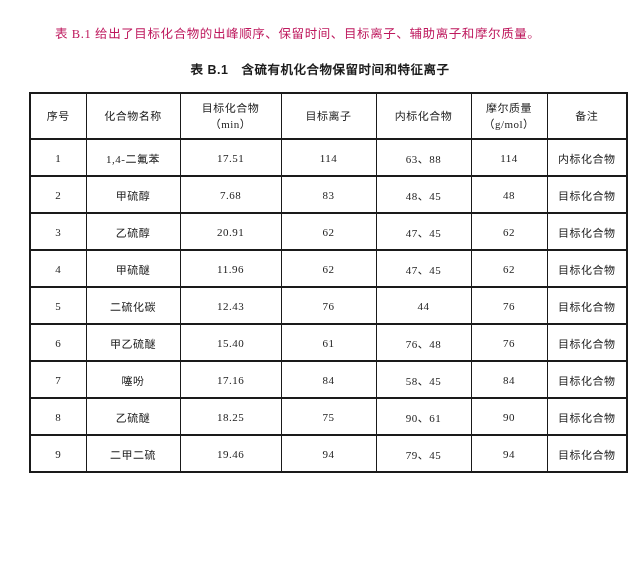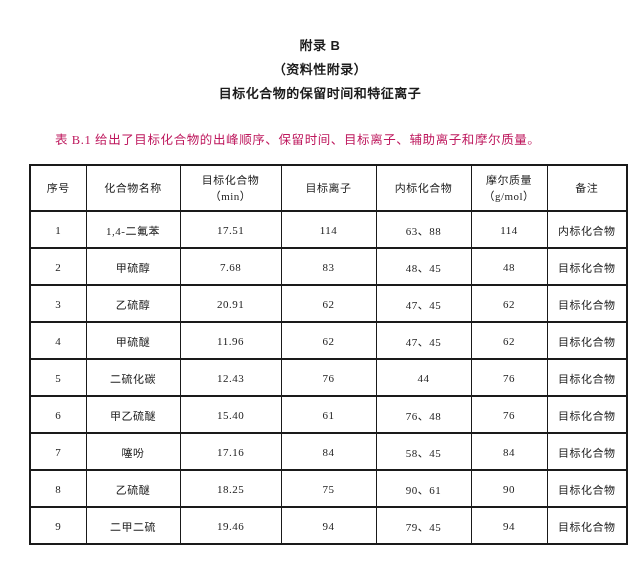--- a/index.html
+++ b/index.html
@@ -80,28 +80,24 @@
     height: 35px;
   }
   .hline2:empty { display: none; }
   .hline1, .hline2 { display: block; }
 </style>
 </head>
 <body>
 
 <div class="page">
 
-  <div class="heading-block">
-    <div class="heading-line">附录 B</div>
-    <div class="heading-line">（资料性附录）</div>
-    <div class="heading-line">目标化合物的保留时间和特征离子</div>
-  </div>
 
   <p class="intro">表 B.1 给出了目标化合物的出峰顺序、保留时间、目标离子、辅助离子和摩尔质量。</p>
 
+  <div class="table-caption">表 B.1　含硫有机化合物保留时间和特征离子</div>
 
   <table class="compound-table">
     <colgroup>
       <col style="width:56px">
       <col style="width:94px">
       <col style="width:101px">
       <col style="width:95px">
       <col style="width:95px">
       <col style="width:76px">
       <col style="width:80px">

